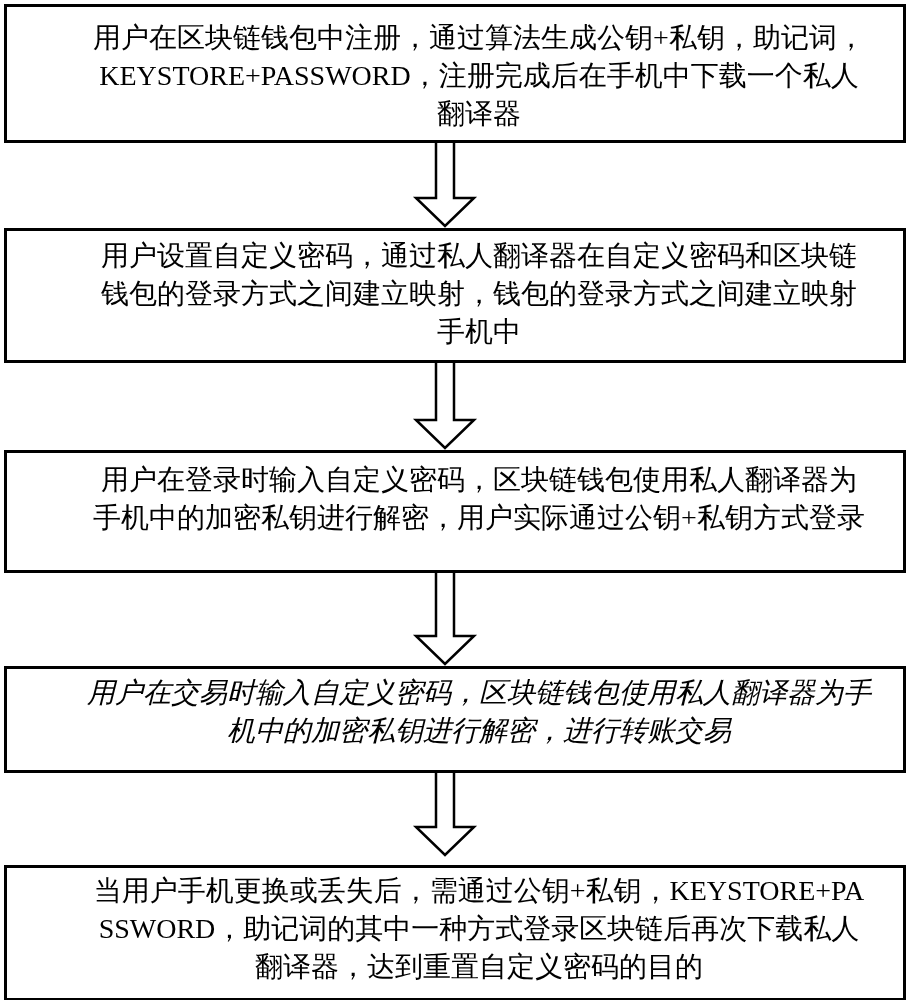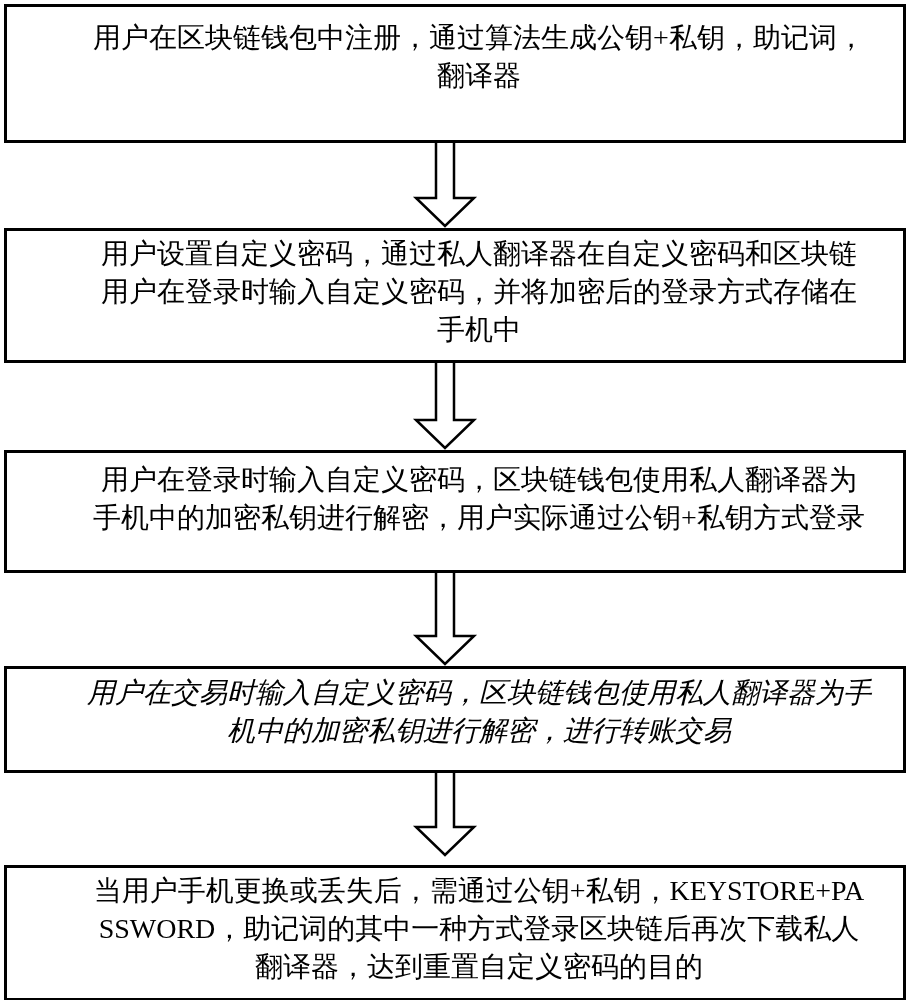--- a/index.html
+++ b/index.html
@@ -26,21 +26,21 @@
     text-align: center;
     font-size: 28px;
     line-height: 38px;
     overflow: hidden;
   }
   .box .ln {
     white-space: nowrap;
     padding-left: 48px;
   }
   .b1 { height: 139px; padding-top: 12px; }
-  .b2 { height: 135px; padding-top: 6px; font-family: Liberation Mono, monospace; }
+  .b2 { height: 135px; padding-top: 6px; }
   .b3 { height: 123px; padding-top: 8px; }
   .b4 { height: 107px; padding-top: 5px; font-style: italic; }
   .b5 { height: 136px; padding-top: 4px; }
   .gap {
     position: relative;
     width: 915px;
   }
   .g1 { height: 85px; }
   .g2 { height: 87px; }
   .g3 { height: 93px; }
@@ -52,32 +52,33 @@
     display: block;
   }
 </style>
 </head>
 <body>
 
 <div class="page">
 
   <div class="box b1">
     <div class="ln">用户在区块链钱包中注册，通过算法生成公钥+私钥，助记词，</div>
+    <div class="ln">KEYSTORE+PASSWORD，注册完成后在手机中下载一个私人</div>
     <div class="ln">翻译器</div>
   </div>
 
   <div class="gap g1">
     <svg width="80" height="85" viewBox="0 0 80 85">
       <path d="M31,0 V55 H11 L40,83 L69,55 H49 V0" fill="#ffffff" stroke="#000000" stroke-width="2.5"></path>
     </svg>
   </div>
 
   <div class="box b2">
     <div class="ln">用户设置自定义密码，通过私人翻译器在自定义密码和区块链</div>
-    <div class="ln">用户在登录时输入自定义密码，并将加密后的登录方式存储在</div>
+    <div class="ln">钱包的登录方式之间建立映射，钱包的登录方式之间建立映射</div>
     <div class="ln">手机中</div>
   </div>
 
   <div class="gap g2">
     <svg width="80" height="87" viewBox="0 0 80 87">
       <path d="M31,0 V57 H11 L40,85 L69,57 H49 V0" fill="#ffffff" stroke="#000000" stroke-width="2.5"></path>
     </svg>
   </div>
 
   <div class="box b3">

